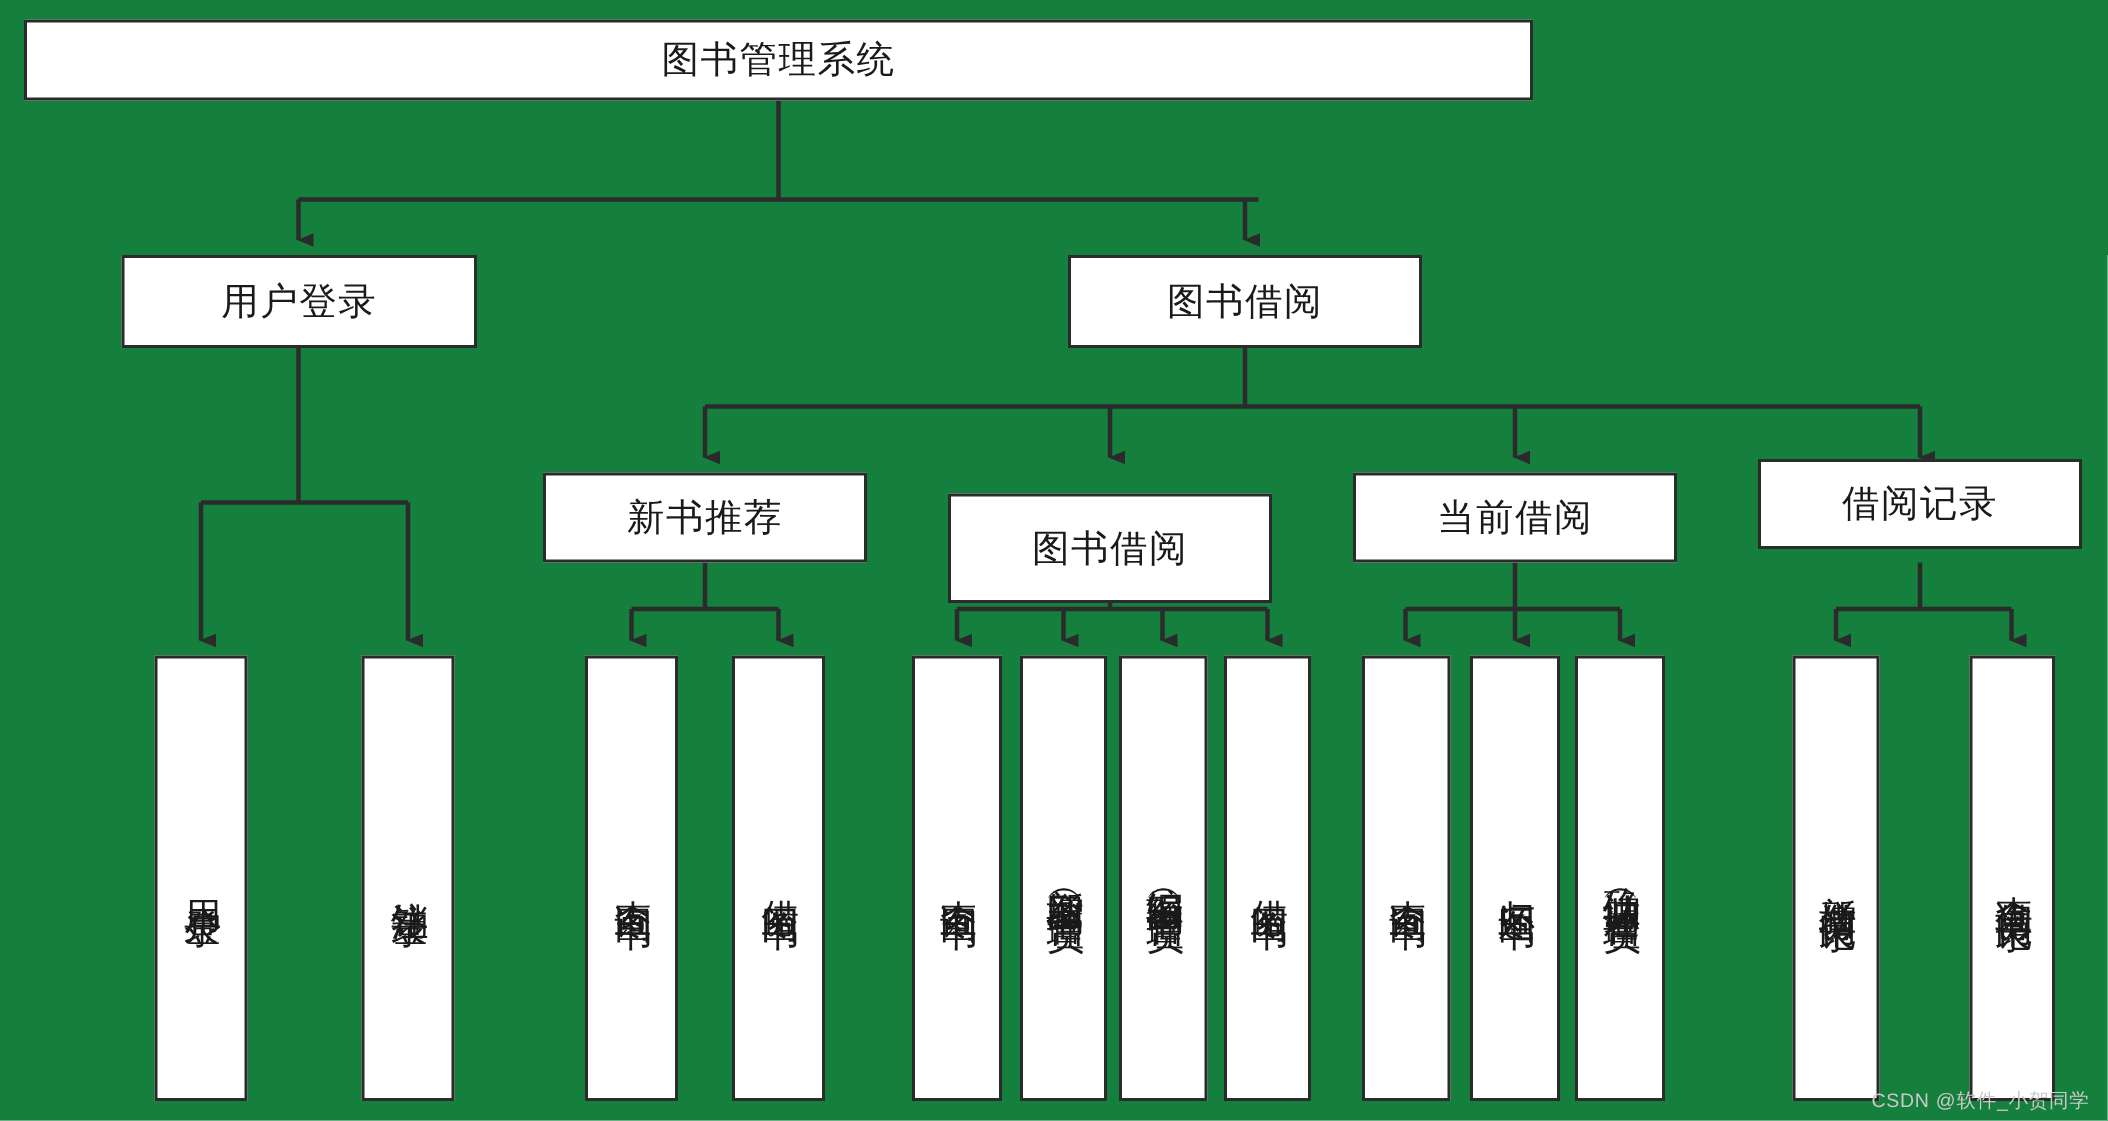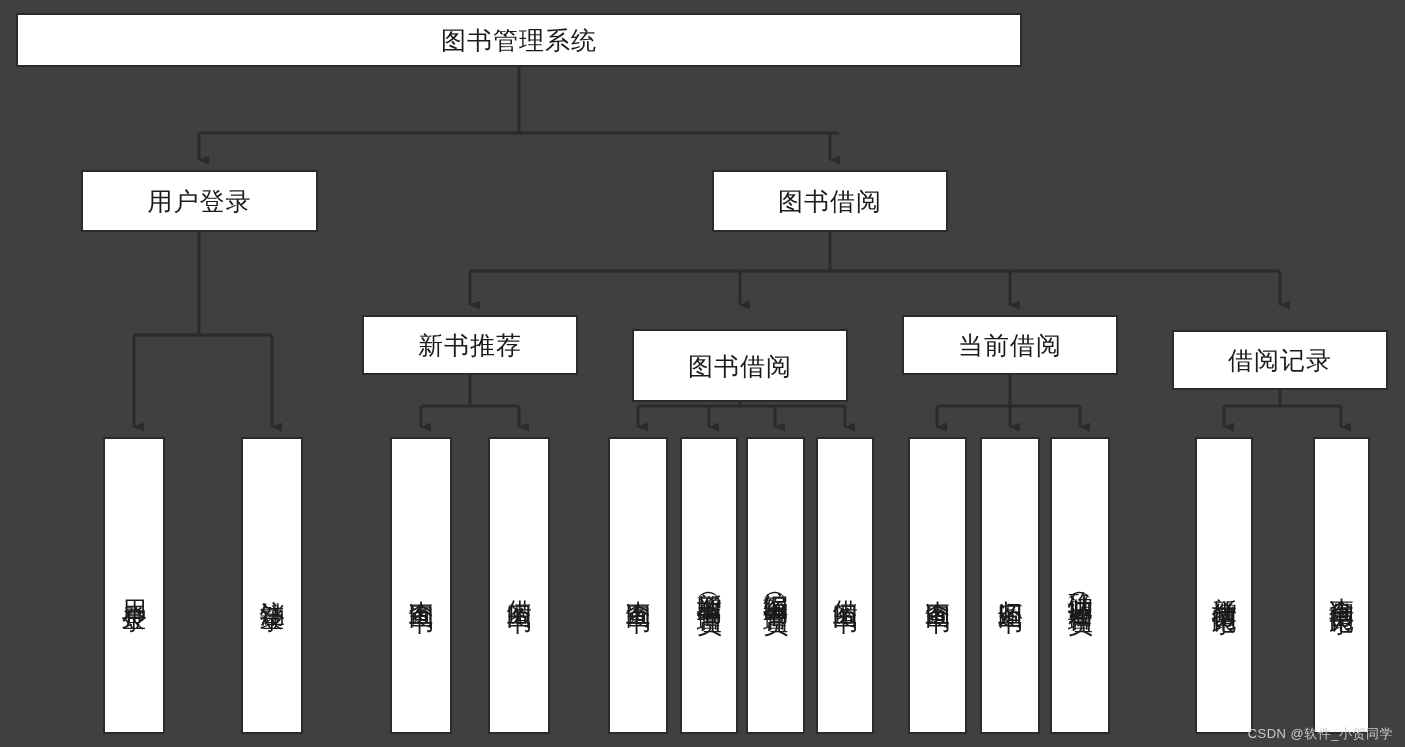--- a/index.html
+++ b/index.html
@@ -10,21 +10,21 @@
   body {
     width: 1405px;
     height: 747px;
     font-family: "Liberation Sans", "DejaVu Sans", sans-serif;
     overflow: hidden;
   }
   #canvas {
     position: relative;
     width: 1405px;
     height: 747px;
-    background: #404040;
+    background: #15803d;
   }
   svg#wires {
     position: absolute;
     left: 0;
     top: 0;
     width: 1405px;
     height: 747px;
     pointer-events: none;
   }
   .node {
@@ -136,21 +136,21 @@
 
   <div class="node horiz" style="left:362px; top:315px; width:216px; height:60px;">
     <span>新书推荐</span>
   </div>
   <div class="node horiz" style="left:632px; top:329px; width:216px; height:73px;">
     <span>图书借阅</span>
   </div>
   <div class="node horiz" style="left:902px; top:315px; width:216px; height:60px;">
     <span>当前借阅</span>
   </div>
-  <div class="node horiz" style="left:1172px; top:330px; width:216px; height:60px;">
+  <div class="node horiz" style="left:1172px; top:306px; width:216px; height:60px;">
     <span>借阅记录</span>
   </div>
 
   <div class="node vert" style="left:103px; top:437px; width:62px; height:297px;">
     <span class="vtext">用户登录</span>
   </div>
   <div class="node vert" style="left:241px; top:437px; width:62px; height:297px;">
     <span class="vtext">注销登录</span>
   </div>
 

